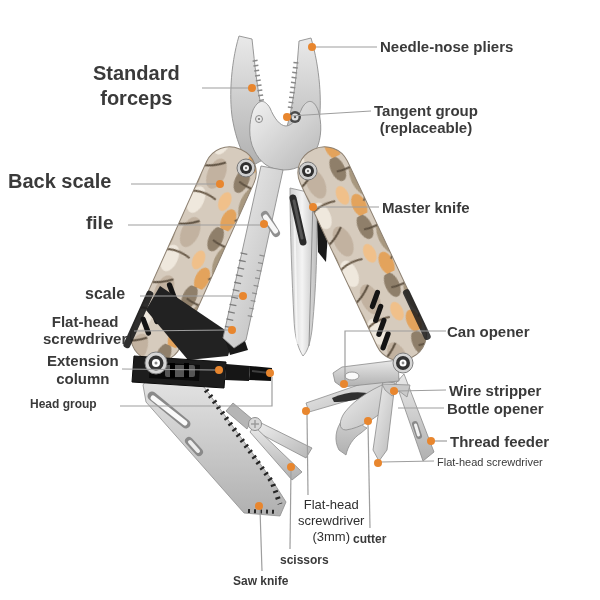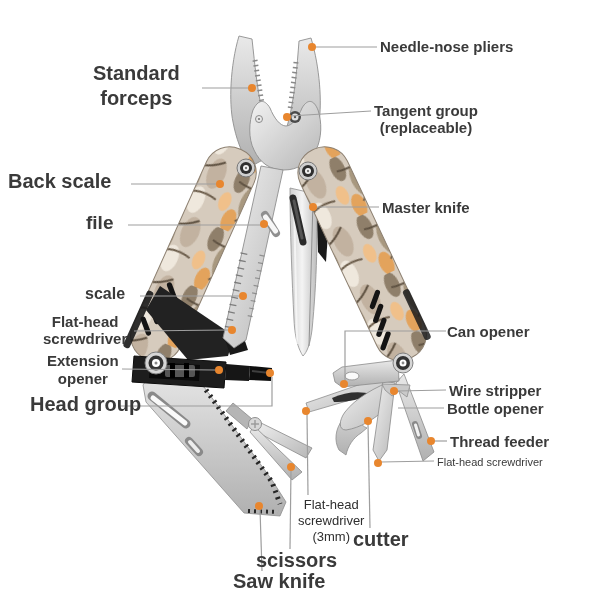--- a/index.html
+++ b/index.html
@@ -7,21 +7,21 @@
     position:relative;width:600px;height:600px;background:#fff;overflow:hidden;
     font-family:"Liberation Sans","DejaVu Sans",sans-serif;color:var(--text-dark,#3a3a3a);
   }
   .stage svg{position:absolute;left:0;top:0;}
   .lbl{position:absolute;white-space:nowrap;color:var(--text-dark,#3a3a3a);}
   .lbl span{display:block;text-align:center;}
   .xl{font-size:20px;font-weight:700;line-height:25px;}
   .lg{font-size:19px;font-weight:700;line-height:24px;}
   .md{font-size:16px;font-weight:700;line-height:22px;}
   .b15{font-size:15px;font-weight:700;line-height:17px;}
-  .b16{font-size:20px;font-weight:700;line-height:18px;}
+  .b16{font-size:12px;font-weight:700;line-height:18px;}
   .b14{font-size:11px;font-weight:400;line-height:16px;}
   .sm{font-size:13px;font-weight:400;line-height:16px;color:#2f2f2f;}
   .ldr{stroke:var(--leader-gray,#9e9e9e);stroke-width:1.2;fill:none;}
   .dot{fill:var(--accent-orange,#e8862e);stroke:none;}
 </style>
 </head>
 <body>
 
 <div class="stage">
 
@@ -251,21 +251,21 @@
   </div>
   <div class="lbl md" style="left:85px;top:283px;">
     <span>scale</span>
   </div>
   <div class="lbl b15" style="left:43px;top:313px;">
     <span>Flat-head</span>
     <span>screwdriver</span>
   </div>
   <div class="lbl b15" style="left:47px;top:352px;line-height:18px;">
     <span>Extension</span>
-    <span>opener</span>
+    <span>column</span>
   </div>
   <div class="lbl b16" style="left:30px;top:395px;">
     <span>Head group</span>
   </div>
   <div class="lbl b15" style="left:447px;top:323px;">
     <span>Can opener</span>
   </div>
   <div class="lbl b15" style="left:447px;top:400px;">
     <span>Bottle opener</span>
   </div>
@@ -279,20 +279,20 @@
     <span>Flat-head screwdriver</span>
   </div>
   <div class="lbl sm" style="left:298px;top:497px;">
     <span>Flat-head</span>
     <span>screwdriver</span>
     <span>(3mm)</span>
   </div>
   <div class="lbl b16" style="left:353px;top:530px;">
     <span>cutter</span>
   </div>
-  <div class="lbl b16" style="left:256px;top:551px;">
+  <div class="lbl b16" style="left:280px;top:551px;">
     <span>scissors</span>
   </div>
   <div class="lbl b16" style="left:233px;top:572px;">
     <span>Saw knife</span>
   </div>
 
 </div>
 
 </body></html>

